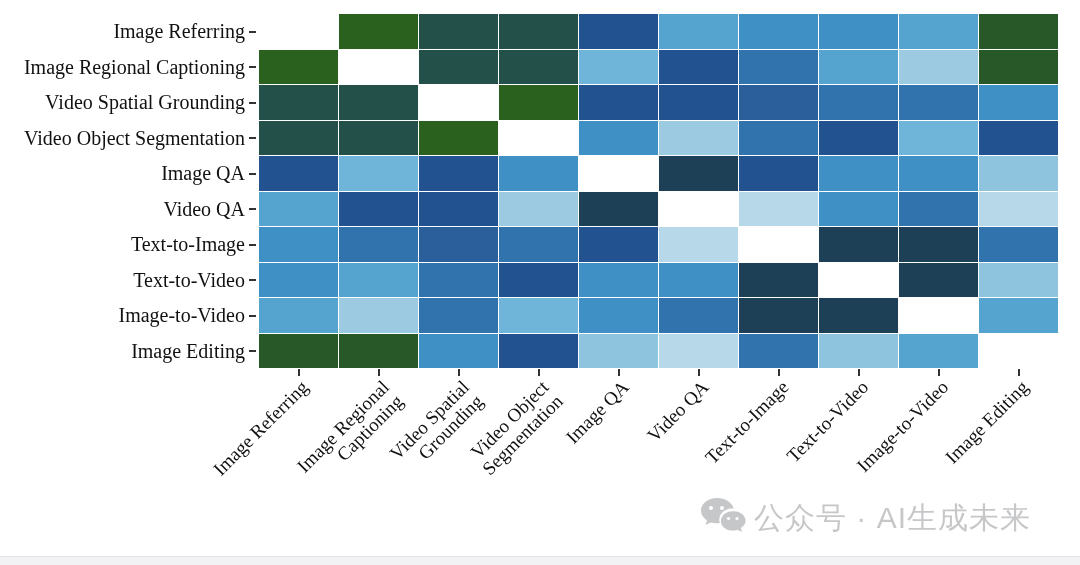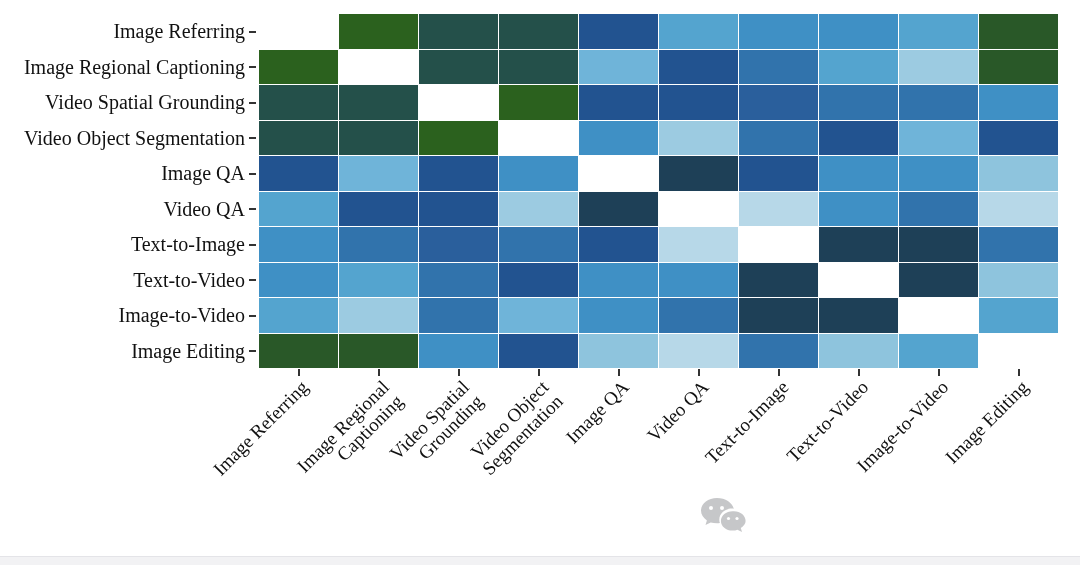--- a/index.html
+++ b/index.html
@@ -272,17 +272,18 @@
         <g fill="#8f9094">
           <path d="M17 1 C8 1 1 6.6 1 13.6 c0 4 2.3 7.5 5.9 9.8 l-1.4 4.6 5.2-2.6 c1.9 0.5 4 0.8 6.3 0.8 1 0 2-0.1 2.9-0.2 -0.4-1-0.6-2.1-0.6-3.2 0-6.2 5.7-11.2 12.7-11.2 0.6 0 1.2 0 1.8 0.1 C32.3 5.6 25.4 1 17 1 z"></path>
           <path d="M32.5 14.2 c-6.4 0-11.6 4.3-11.6 9.7 0 5.4 5.2 9.7 11.6 9.7 1.8 0 3.5-0.3 5-0.9 l4.5 2.3-1.2-4 c2.9-1.8 4.8-4.6 4.8-7.1 0-5.4-5.2-9.7-11.6-9.7 z"></path>
         </g>
         <circle cx="11" cy="11" r="2" fill="#ffffff"></circle>
         <circle cx="22" cy="11" r="2" fill="#ffffff"></circle>
         <circle cx="28.5" cy="21.5" r="1.6" fill="#ffffff"></circle>
         <circle cx="37" cy="21.5" r="1.6" fill="#ffffff"></circle>
       </svg>
     </span>
+    <span class="wm-text">公众号 · AI生成未来</span>
   </div>
 
   <div id="bottom-strip"></div>
 
 </div>
 
 </body></html>

